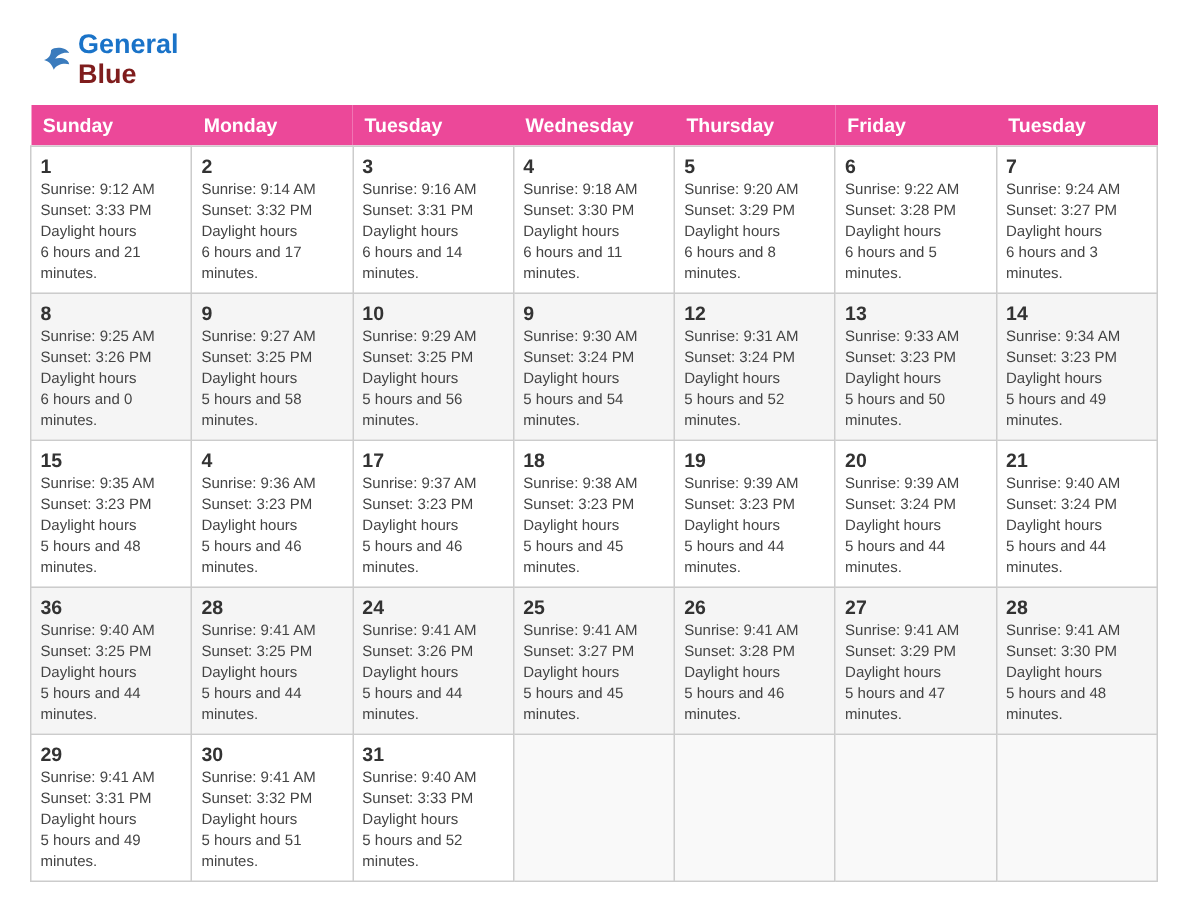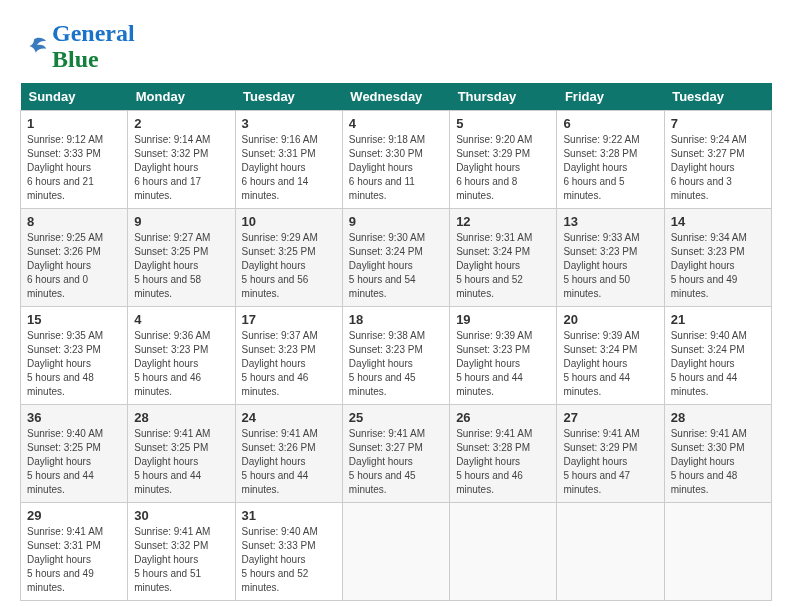--- a/index.html
+++ b/index.html
@@ -15,25 +15,24 @@
       justify-content: space-between;
       align-items: flex-start;
       margin-bottom: 10px;
     }
     .logo {
       display: flex;
       align-items: center;
       gap: 4px;
     }
     .logo-text {
-      font-size: 24px;
+      font-size: 18px;
       font-weight: bold;
       color: #333;
       line-height: 1.1;
-      font-family: Liberation Serif, serif;
     }
     .logo-text span {
       color: #1a73c8;
     }
     .logo-bird {
       width: 28px;
       height: 28px;
     }
     .title-area {
       text-align: right;
@@ -46,21 +45,21 @@
     .subtitle {
       font-size: 15px;
       color: #333;
     }
     table {
       width: 100%;
       border-collapse: collapse;
       font-size: 11px;
     }
     thead tr th {
-      background: #0f766e;
+      background: #ec4899;
       color: #fff;
       text-align: left;
       padding: 6px 8px;
       font-size: 13px;
       font-weight: bold;
     }
     tbody tr td {
       border: 1px solid #ccc;
       vertical-align: top;
       padding: 5px 6px;
@@ -89,21 +88,21 @@
 </head>
 <body>
 
 <div class="header-area">
   <div class="logo">
     <svg class="logo-bird" viewBox="0 0 30 30">
       <path d="M15 8 C18 5, 26 6, 28 10 C24 9, 20 11, 18 14 C22 13, 27 14, 28 18 C24 17, 19 18, 17 22 C16 19, 14 16, 10 15 C13 14, 15 12, 15 8Z" fill="#3a7bbd"></path>
     </svg>
     <div class="logo-text">
       <div><span>General</span></div>
-      <div style="color:#15803d;">Blue</div>
+      <div style="color:#7f1d1d;">Blue</div>
     </div>
   </div>
   <div class="title-area">
     <div class="main-title"></div>
     <div class="subtitle"></div>
   </div>
 </div>
 
 <table>
   <thead>

